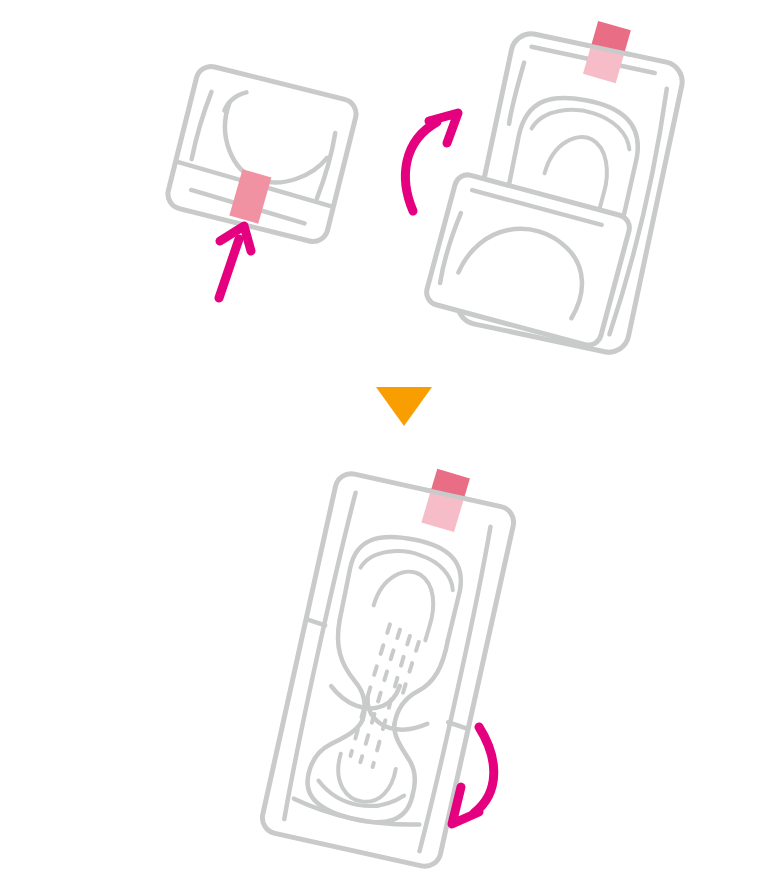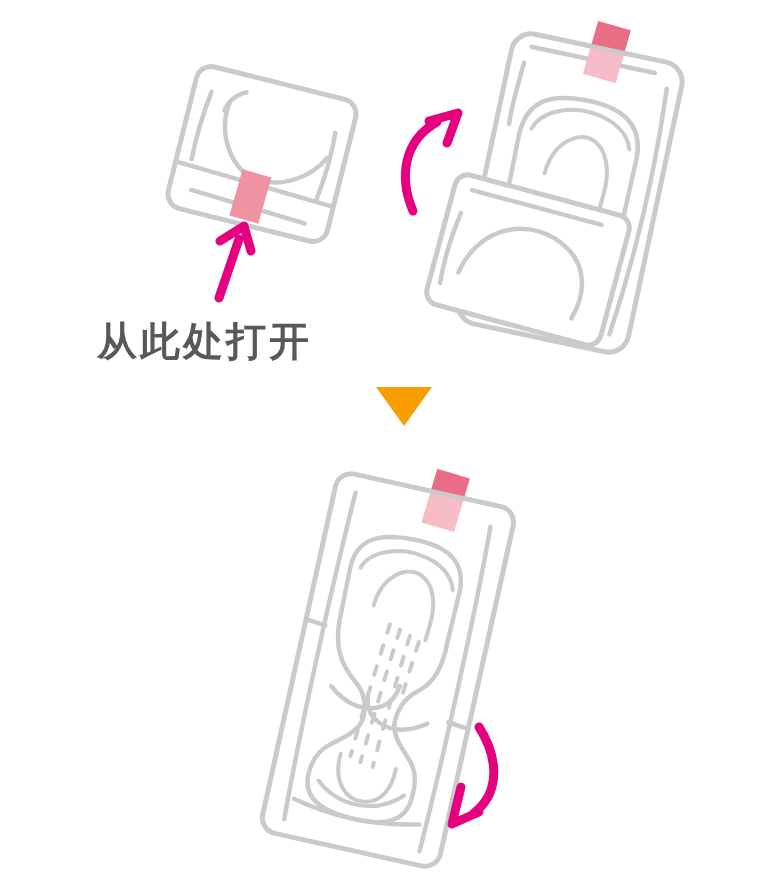--- a/index.html
+++ b/index.html
@@ -102,14 +102,13 @@
     <g transform="rotate(4 20 -184)">
       <rect class="tape-dark" x="3" y="-206" width="34" height="22"></rect>
       <rect class="tape-light" x="3" y="-184" width="34" height="34"></rect>
     </g>
     <path class="ln" d="M -2 -184 L 44 -184"></path>
   </g>
   <path class="arrow" d="M 479 727 C 498 757 501 792 474 813"></path>
   <path class="arrow" d="M 479 812 L 452 824 L 461 787"></path>
 </svg>
 
-<div class="caption">从此处打开</div>
 </div>
 
 </body></html>

